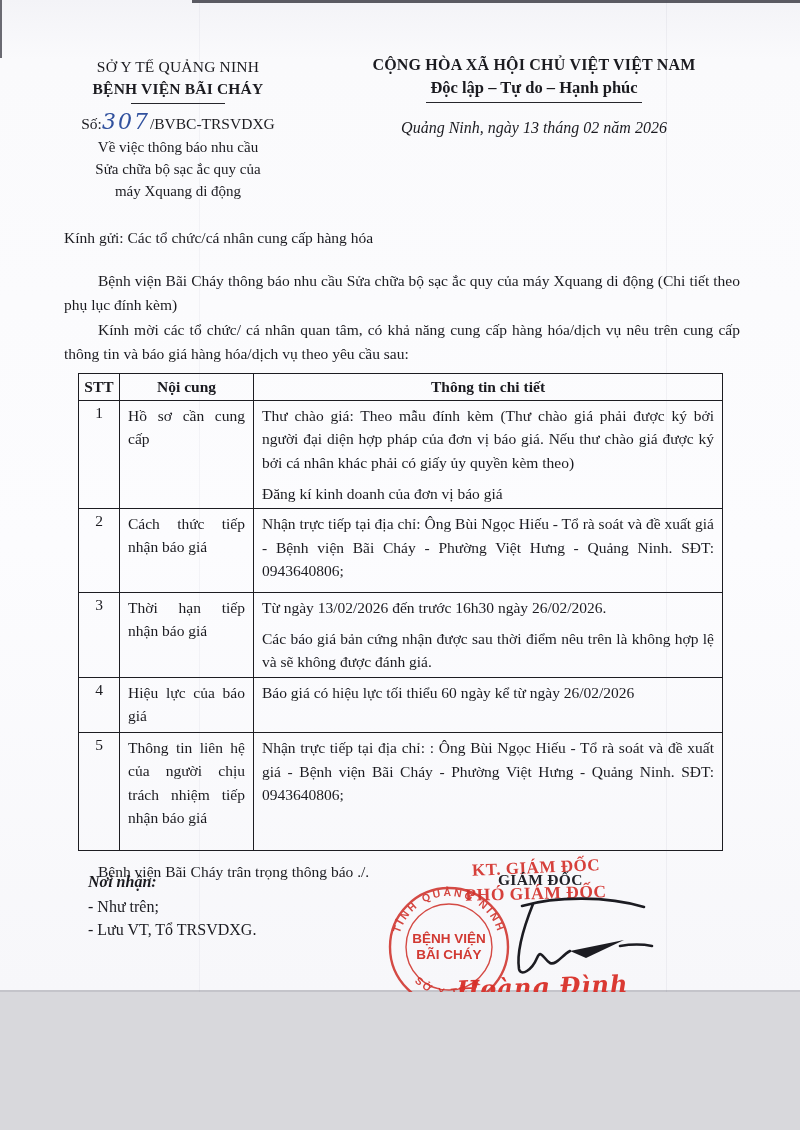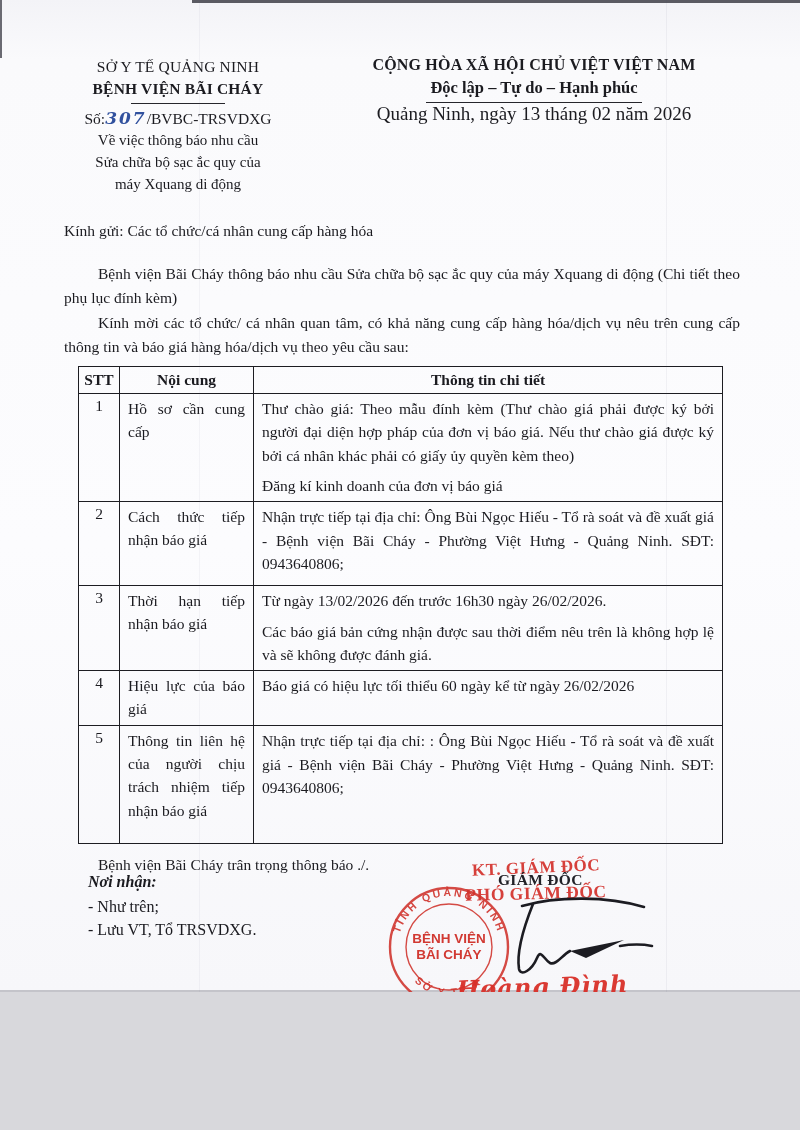--- a/index.html
+++ b/index.html
@@ -16,28 +16,28 @@
   .crease-a { position:absolute; top:0; left:199px; width:1px; height:1130px; background:rgba(70,70,110,.05); }
   .crease-b { position:absolute; top:0; left:666px; width:1px; height:1130px; background:rgba(70,70,110,.06); }
 
   
   .header { display:flex; padding-top:56px; }
   .h-left { width:264px; margin-left:46px; text-align:center; line-height:1.42; }
   .dept { font-size:15.5px; letter-spacing:.2px; }
   .org  { font-size:15.5px; font-weight:bold; letter-spacing:.2px; }
   .org-rule { width:94px; border-top:1.6px solid #26262c; margin:3px auto 2px; }
   .doc-number { font-size:15.5px; margin-top:1px; }
-  .hand-number { color:#31519e; font-size:17px; font-style:italic; letter-spacing:2px; font-family:"DejaVu Serif",serif;font-weight:bold; }
+  .hand-number { color:#31519e; font-size:22px; font-style:italic; letter-spacing:2px; font-family:"DejaVu Serif",serif; }
   .re-line { font-size:15px; line-height:1.45; }
 
   .h-right { flex:1; text-align:center; margin-right:42px; }
   .country { font-size:16px; font-weight:bold; letter-spacing:.2px; }
   .motto   { font-size:16.5px; font-weight:bold; margin-top:4px; }
   .motto-rule { width:216px; border-top:1.7px solid #26262c; margin:4px auto 0; }
-  .place-date { font-size:19px; }
+  .place-date { font-style:italic; font-size:16px; margin-top:16px; }
 
   
   .body-block { margin:24px 60px 0 64px; font-size:15.5px; line-height:1.58; text-align:justify; }
   .salutation { text-indent:0; margin:0 0 18px; }
   .para { margin:0; text-indent:34px; }
 
   
   table.doc-table { border-collapse:collapse; table-layout:fixed; width:644px; margin:6px 0 0 78px; font-size:15.5px;padding-left:16px; }
   .doc-table th, .doc-table td { border:1.7px solid #1d1d22; vertical-align:top; padding:3px 8px; }
   .doc-table th { font-weight:bold; text-align:center; padding:4px 2px; }

